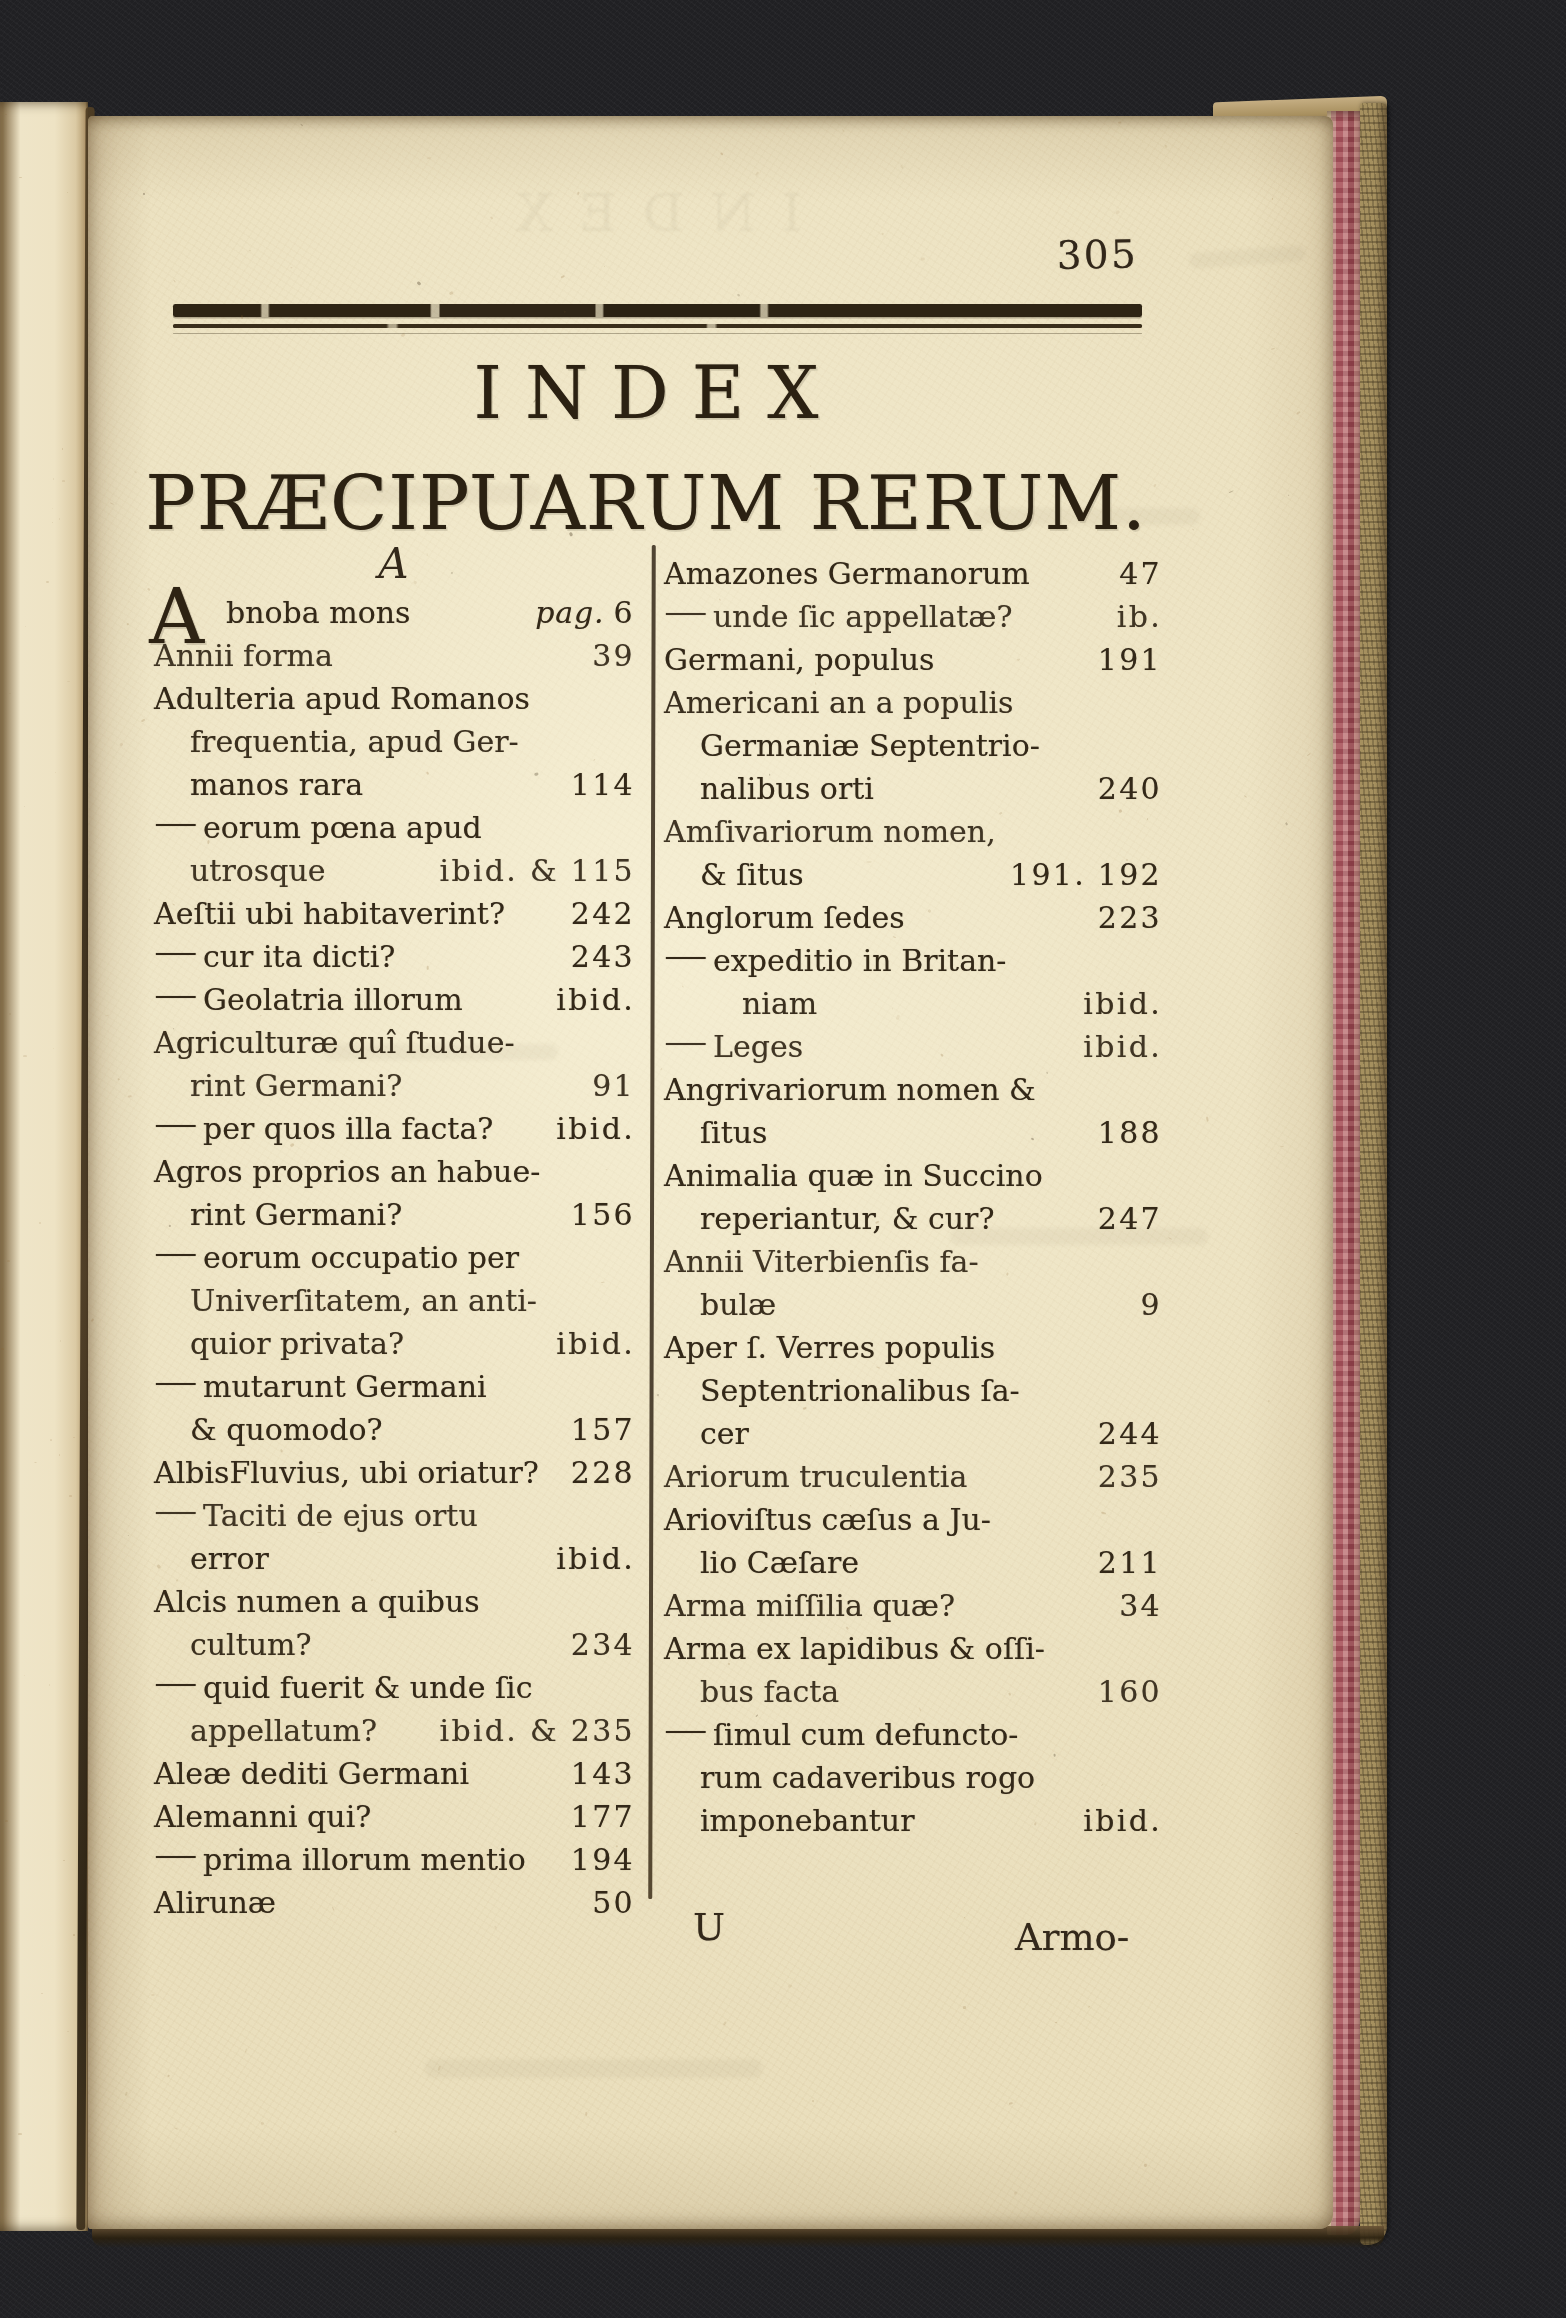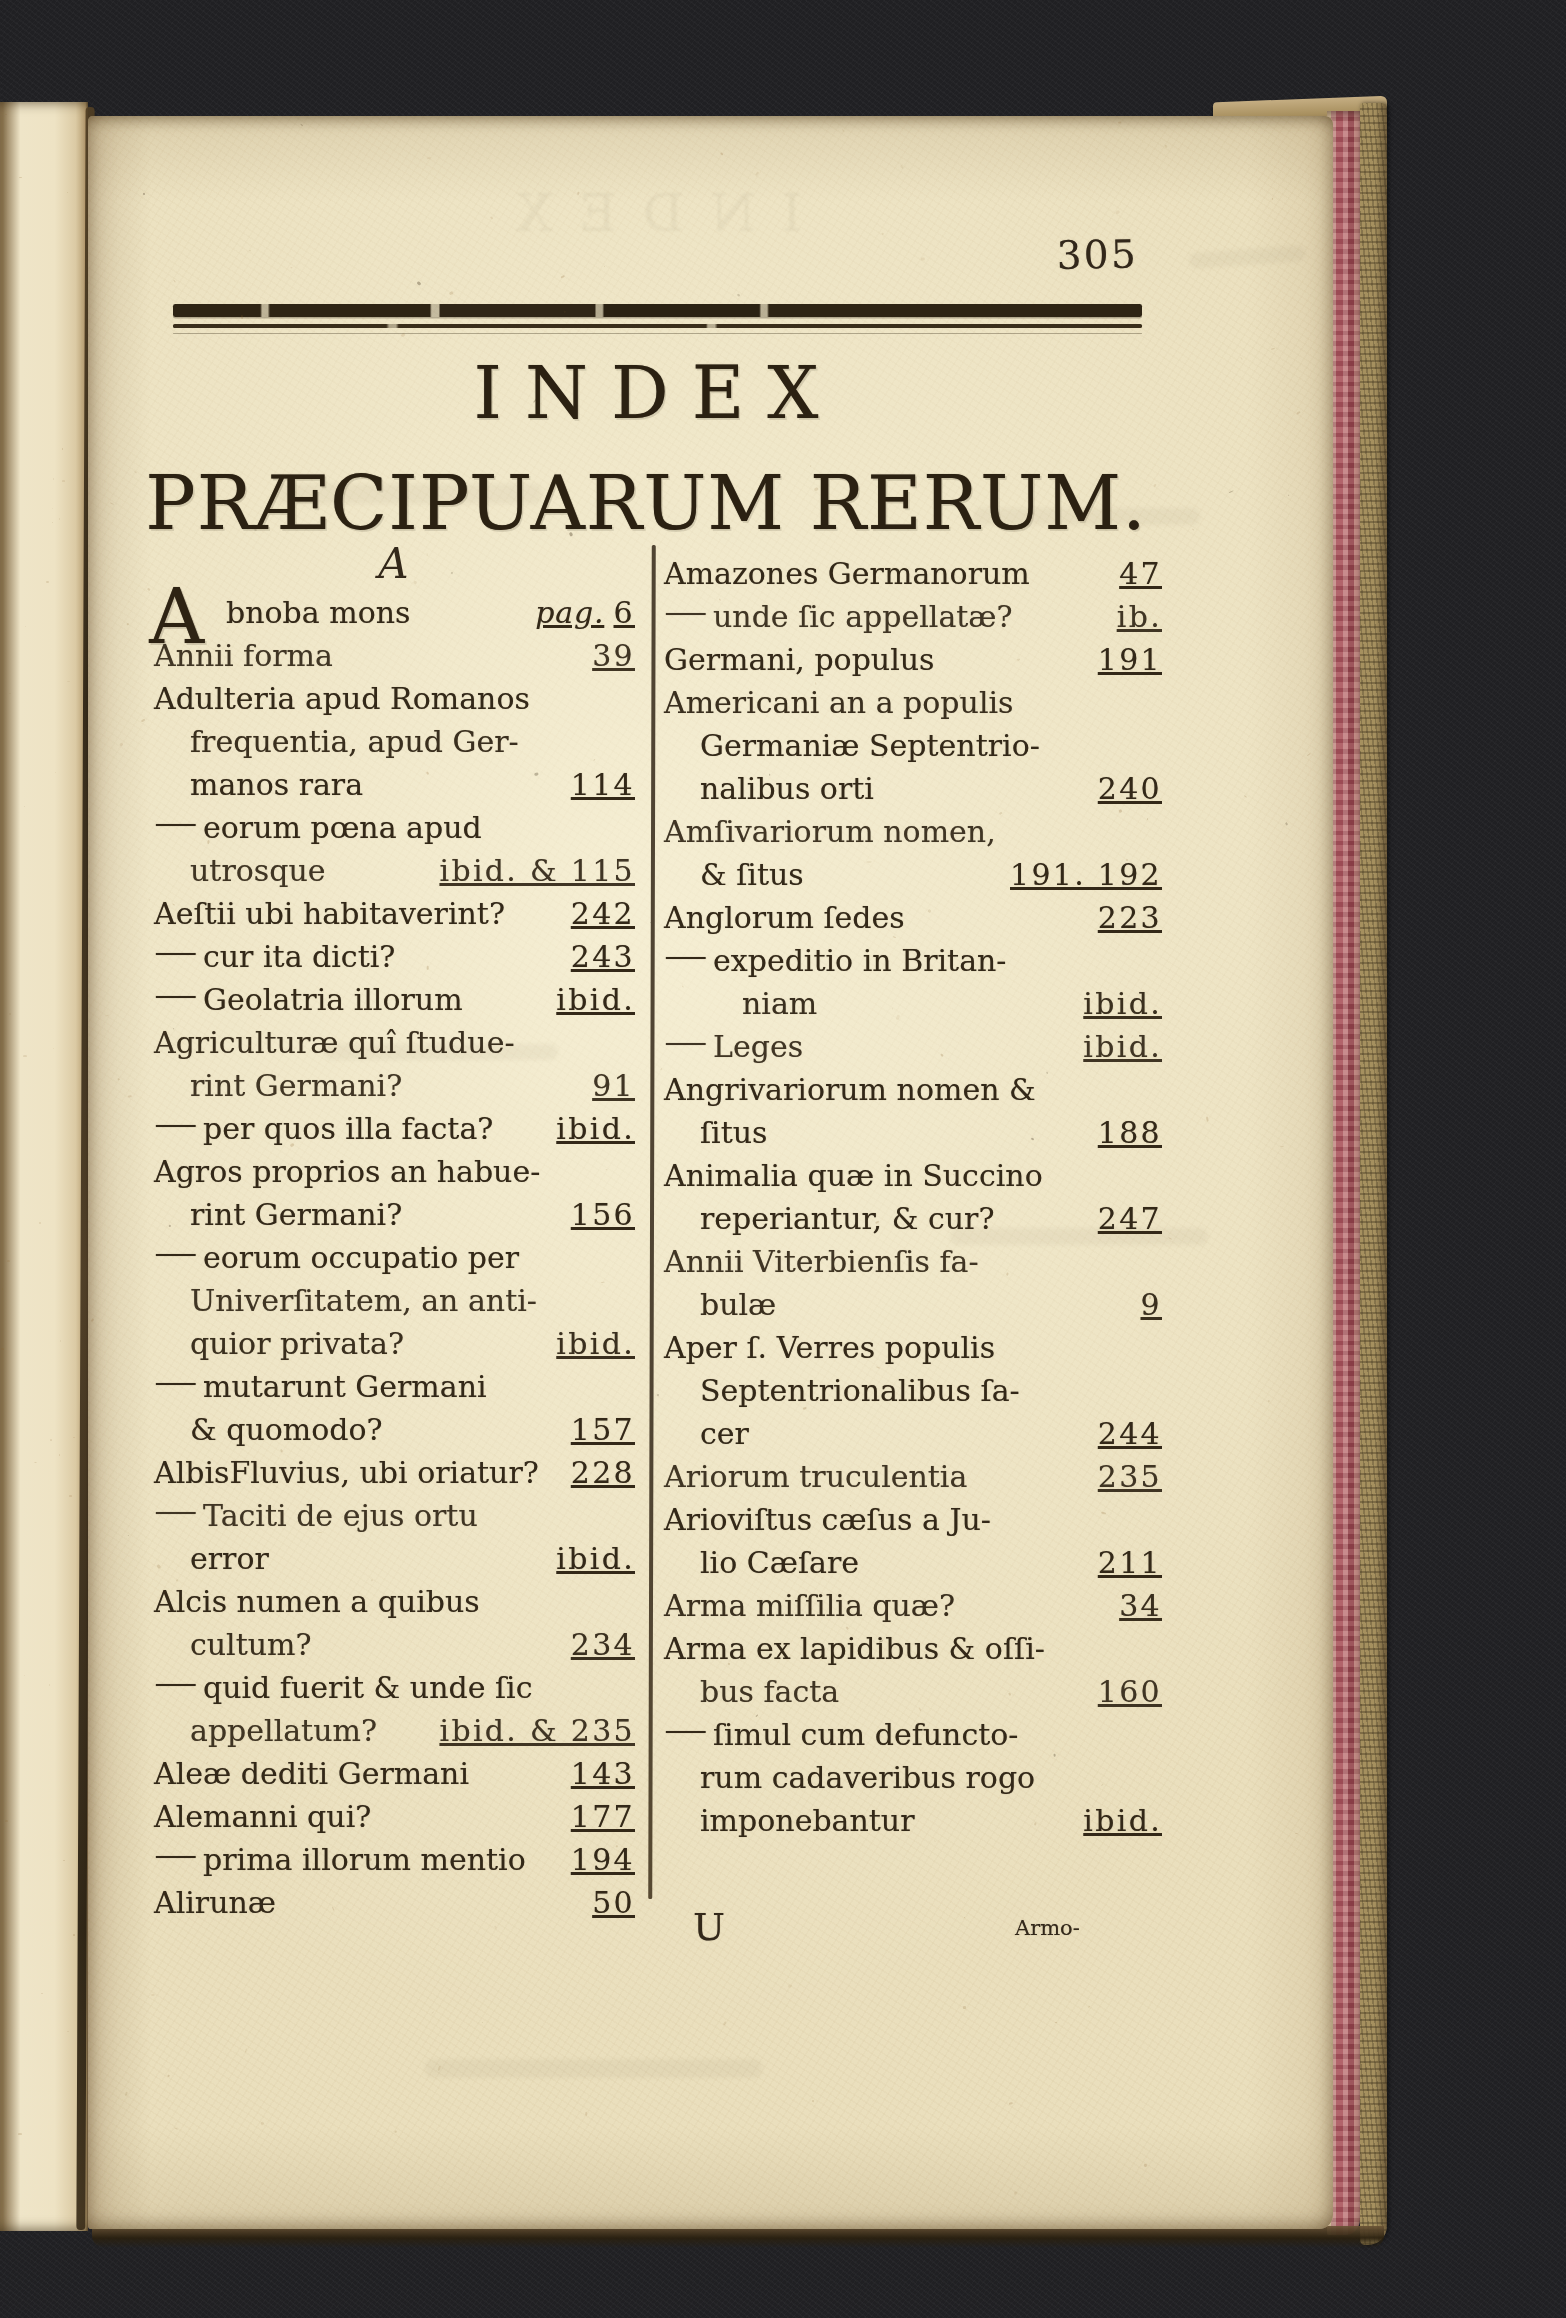--- a/index.html
+++ b/index.html
@@ -108,34 +108,34 @@
   .divider{
     position:absolute;left:562px;top:429px;width:3.9px;height:1354px;
     background:linear-gradient(180deg,#3a2e1e 0 70%, #43351f 100%);
     transform:rotate(.15deg);opacity:.88;border-radius:1.6px;
   }
   .rows{position:absolute;font-size:30px;}
   .rows.left{left:66px;top:475px;width:481px;}
   .rows.right{left:576px;top:436px;width:498px;}
   .row{height:43px;line-height:43px;display:flex;align-items:baseline;white-space:nowrap;}
   .row .txt{text-shadow:0 0 0.8px rgba(51,40,24,.45);}
-  .row .num{margin-left:auto;padding-left:9.4px;letter-spacing:2.3px;text-shadow:0 0 0.8px rgba(51,40,24,.45);text-decoration:underline;}
+  .row .num{margin-left:auto;padding-left:9.4px;letter-spacing:2.3px;text-shadow:0 0 0.8px rgba(51,40,24,.45);}
   .row .numpre{font-style:italic;letter-spacing:0.8px;margin-right:9.4px;}
   .row.cont{padding-left:36px;}
   .row.cont2{padding-left:78px;}
   .row.dash .dashg{flex:none;width:49px;transform:scaleX(1.45) translateY(-4.7px);transform-origin:left center;text-shadow:0 0 0.8px rgba(51,40,24,.5);}
   .row.has-dropcap{padding-left:72px;position:relative;}
   .dropcap{
     position:absolute;left:-4.7px;top:-11.7px;font-size:76px;line-height:1;
     color:#2e2313;text-shadow:0 0 0.8px rgba(46,35,19,.6),1.6px 1.6px 0 rgba(46,35,19,.15);
   }
   .rows .row:nth-child(5n+2){opacity:.93;}
   .rows .row:nth-child(7n+4){opacity:.96;}
   .sig{position:absolute;left:605px;top:1789px;font-size:38px;color:#33281a;text-shadow:0 0 0.8px rgba(51,40,26,.5);}
-  .catch{position:absolute;left:927px;top:1800px;width:204px;font-size:21px;color:#33281a;text-shadow:0 0 0.8px rgba(51,40,26,.5);}
+  .catch{position:absolute;left:927px;top:1800px;width:204px;font-size:37px;color:#33281a;text-shadow:0 0 0.8px rgba(51,40,26,.5);}
   
   .ghost-title{
     position:absolute;left:66px;top:67px;width:984px;text-align:center;
     font-size:52px;letter-spacing:.5em;color:#5d503a;opacity:.055;
     transform:scaleX(-1);filter:blur(1.2px);
   }
   .gbar{position:absolute;background:#6b5c44;opacity:.055;filter:blur(2.3px);border-radius:7.8px;}
   .gb1{left:188px;top:368px;width:266px;height:20.4px;}
   .gb2{left:885px;top:392px;width:227px;height:17px;}
   .gb3{left:1101px;top:133px;width:117px;height:15.7px;transform:rotate(-4deg);}

